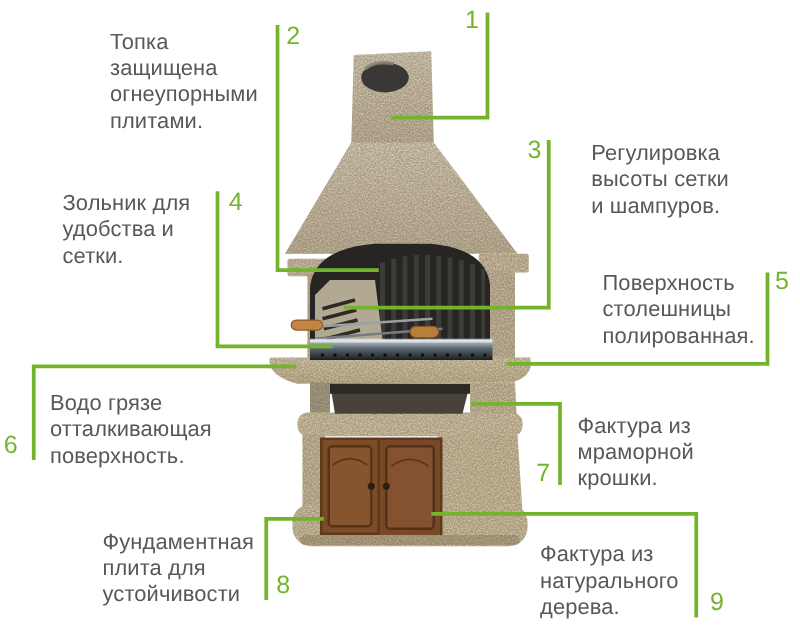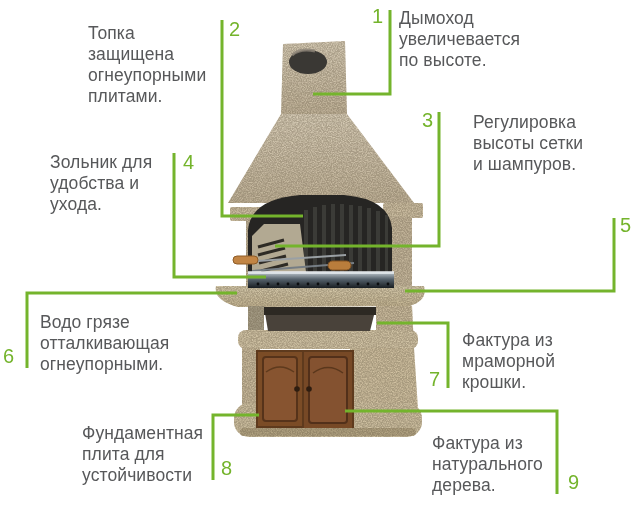--- a/index.html
+++ b/index.html
@@ -162,36 +162,36 @@
   <div class="num" style="left:372px;top:6px">1</div>
   <div class="num" style="left:229px;top:19px">2</div>
   <div class="num" style="left:422px;top:110px">3</div>
   <div class="num" style="left:183px;top:152px">4</div>
   <div class="num" style="left:620px;top:215px">5</div>
   <div class="num" style="left:3px;top:346px">6</div>
   <div class="num" style="left:429px;top:369px">7</div>
   <div class="num" style="left:221px;top:458px">8</div>
   <div class="num" style="left:568px;top:472px">9</div>
 
-  <div class="txt" style="left:399px;top:8px">Дымоход
-увеличевается
-по высоте.</div>
   <div class="txt" style="left:88px;top:23px">Топка
 защищена
 огнеупорными
 плитами.</div>
   <div class="txt" style="left:473px;top:112px">Регулировка
 высоты сетки
 и шампуров.</div>
   <div class="txt" style="left:50px;top:152px">Зольник для
 удобства и
-ухода.</div>
+сетки.</div>
+  <div class="txt" style="left:482px;top:216px">Поверхность
+столешницы
+полированная.</div>
   <div class="txt" style="left:40px;top:312px">Водо грязе
 отталкивающая
-огнеупорными.</div>
+поверхность.</div>
   <div class="txt" style="left:462px;top:330px">Фактура из
 мраморной
 крошки.</div>
   <div class="txt" style="left:82px;top:423px">Фундаментная
 плита для
 устойчивости</div>
   <div class="txt" style="left:432px;top:433px">Фактура из
 натурального
 дерева.</div>
 

